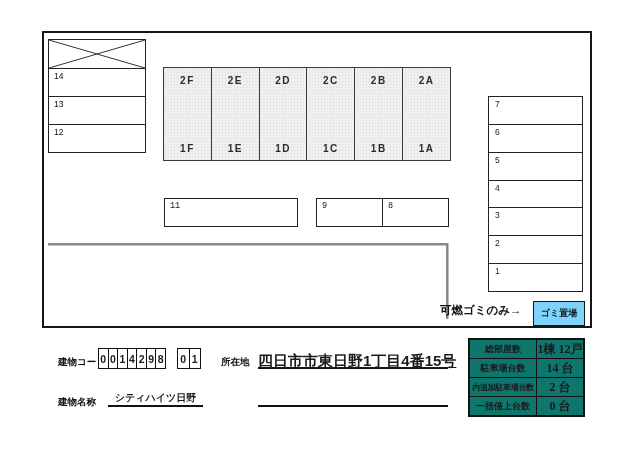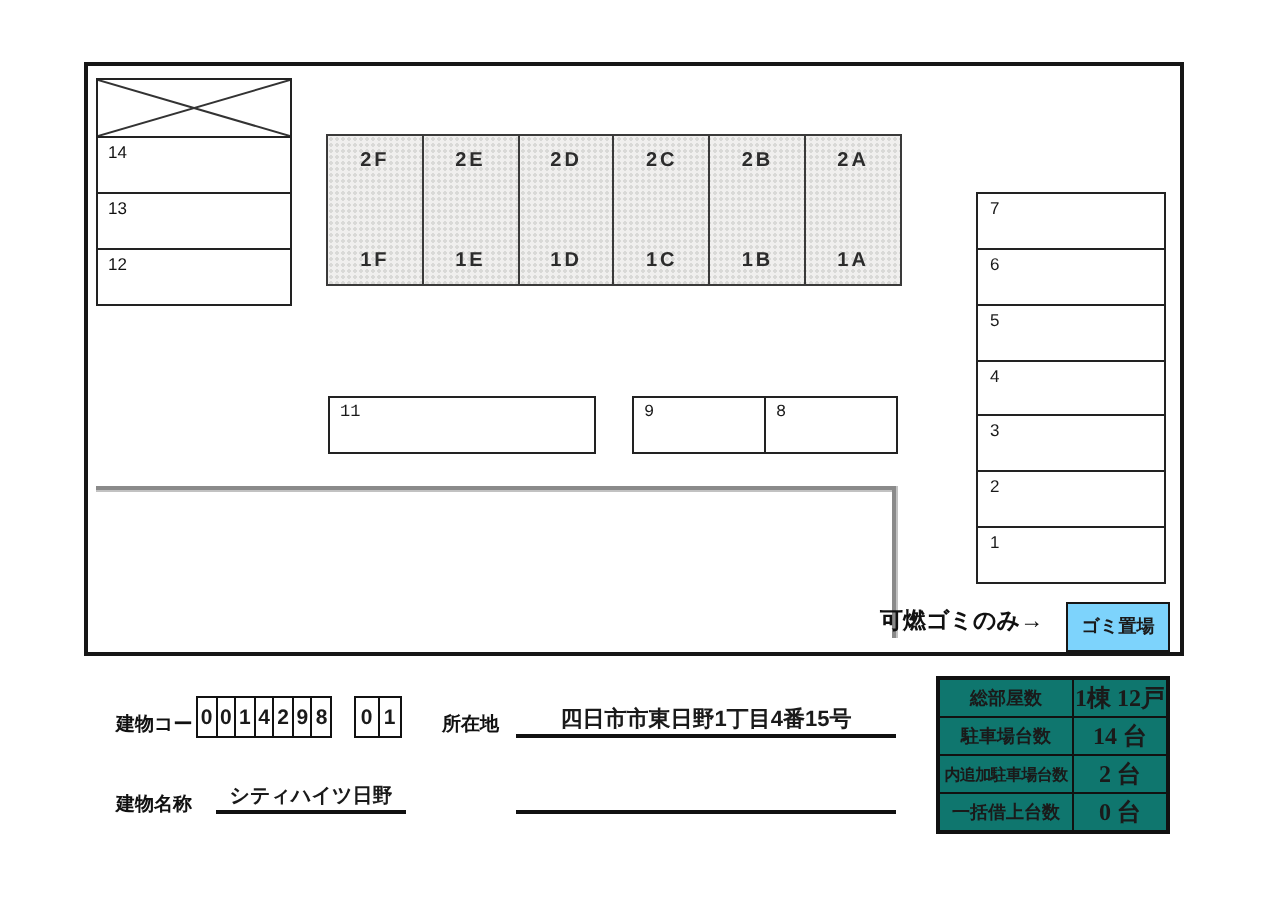--- a/index.html
+++ b/index.html
@@ -42,21 +42,21 @@
   }
   .spot .num { display: block; padding: 2px 0 0 5px; color: #111; }
 
   
   .spot-14 { left: 48px; top: 68px;  width: 98px; height: 29px; }
   .spot-13 { left: 48px; top: 96px;  width: 98px; height: 29px; }
   .spot-12 { left: 48px; top: 124px; width: 98px; height: 29px; }
 
   
   .units {
-    left: 163px; top: 67px; width: 288px; height: 76px;
+    left: 163px; top: 67px; width: 288px; height: 94px;
     border: 1.5px solid #3a3a3a;
     display: flex;
     background-color: #f0efee;
     background-image: radial-gradient(#d9d9d7 1px, rgba(0,0,0,0) 1px);
     background-size: 3px 3px;
   }
   .unit-col {
     flex: 1;
     display: flex;
     flex-direction: column;
@@ -129,21 +129,21 @@
     font-size: 10.5px; font-weight: bold;
   }
   .code-group .digit + .digit { border-left: 1px solid #111; }
 
   .uline {
     border-bottom: 2px solid #111;
     text-align: center;
     font-weight: bold;
     white-space: nowrap;
   }
-  .addr-line  { left: 258px; top: 352px; width: 190px; height: 17px; font-size: 11px; }
+  .addr-line  { left: 258px; top: 352px; width: 190px; height: 17px; font-size: 15px; text-decoration: underline; }
   .name-line  { left: 108px; top: 391px; width: 95px;  height: 16px; font-size: 10px; }
   .empty-line { left: 258px; top: 389px; width: 190px; height: 18px; }
 
   
   .summary {
     left: 468px; top: 338px; width: 117px; height: 79px;
     border: 2px solid #111;
     display: flex; flex-direction: column;
     background: #0f766e;
     justify-content: flex-end;

